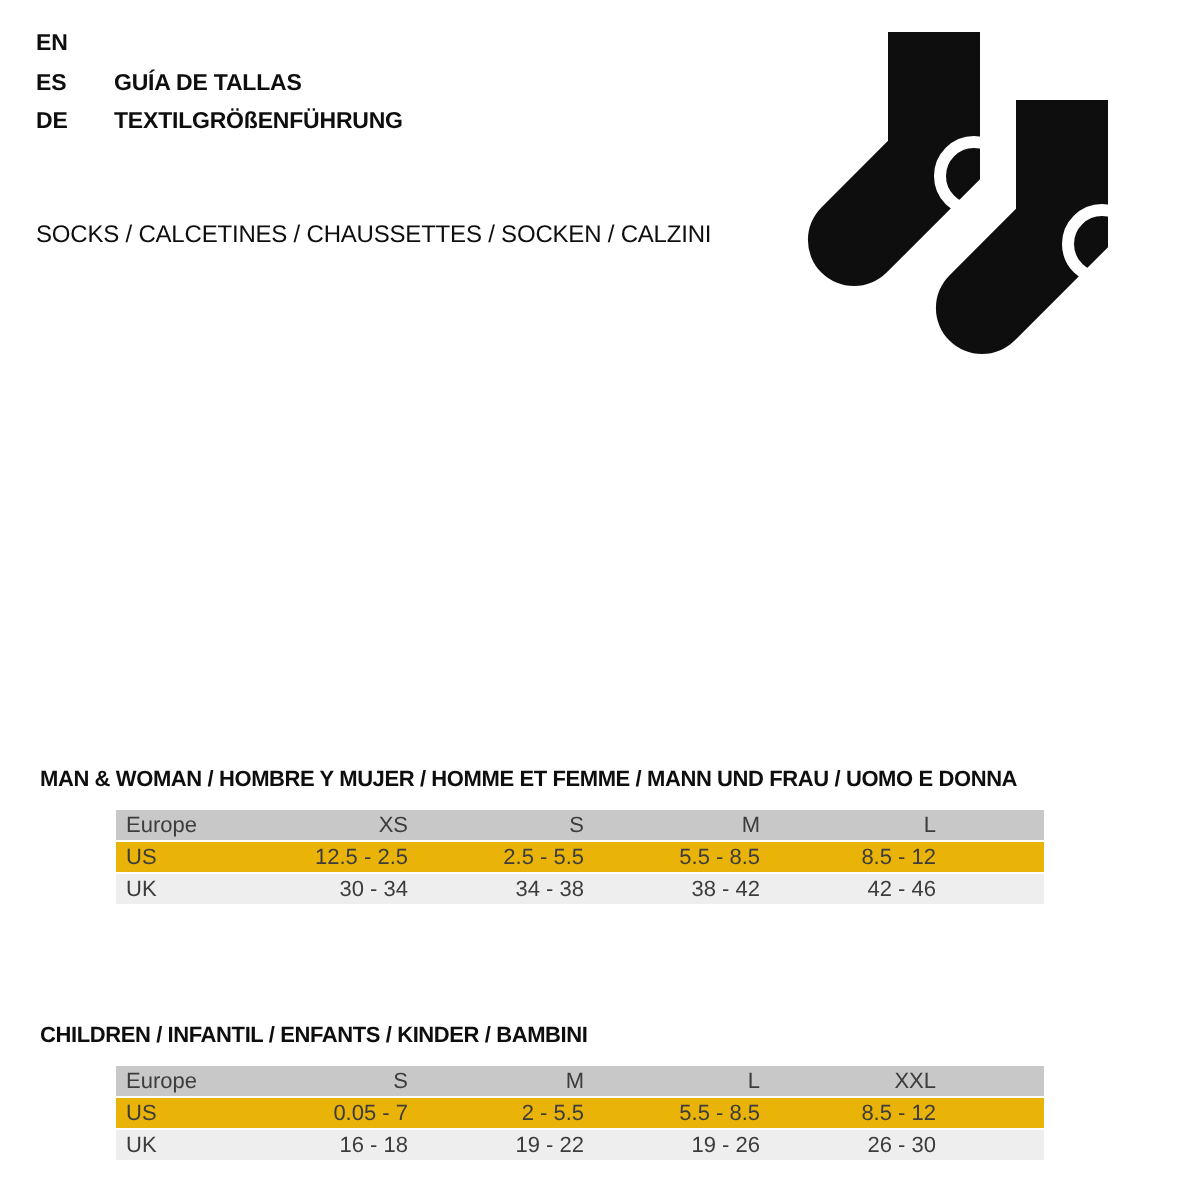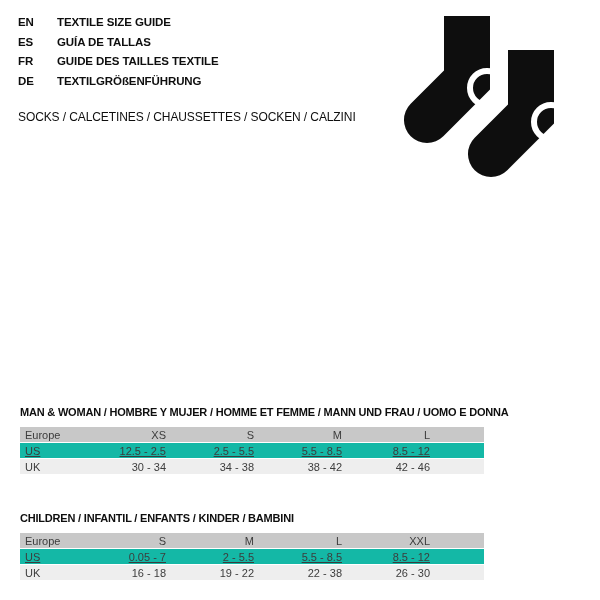--- a/index.html
+++ b/index.html
@@ -19,48 +19,43 @@
   .category-line{position:absolute; left:18px; top:110px; font-size:12px; font-weight:400; letter-spacing:-0.1px; color:var(--ink);}
 
   
   .socks-wrap{position:absolute; left:395px; top:10px; width:180px; height:175px;}
   .sock-fill{fill:var(--ink);}
   .sock-halo{fill:#ffffff; stroke:#ffffff; stroke-width:13; stroke-linejoin:round;}
   .heel-ring{fill:none; stroke:#ffffff; stroke-width:6;}
 
   
   .size-section{position:absolute; left:20px; width:464px;}
-  .size-section.adults{top:406px;}
+  .size-section.adults{top:384px;}
   .size-section.children{top:512px;}
   .table-title{font-size:11px; font-weight:700; letter-spacing:-0.2px; color:var(--ink); margin-bottom:8px; white-space:nowrap;}
-  table.size-table{width:464px; table-layout:fixed; border-collapse:separate; border-spacing:0 1px; font-size:11px; color:var(--cell-ink);}
+  table.size-table{width:464px; table-layout:fixed; border-collapse:separate; border-spacing:0 1px; font-size:11px; color:var(--cell-ink);margin-left:38px;}
   table.size-table col.c-label{width:58px;}
   table.size-table col.c-size{width:88px;}
   table.size-table col.c-fill{width:54px;}
   table.size-table td, table.size-table th{height:15px; padding:0; font-weight:400; text-align:right; vertical-align:middle; overflow:hidden; white-space:nowrap;}
   table.size-table td:first-child, table.size-table th:first-child{text-align:left; padding-left:5px;}
   tr.hdr-row{background:var(--header-bg);}
-  tr.us-row{background:#14b8a6;text-decoration:underline;}
+  tr.us-row{background:#eab308;}
   tr.uk-row{background:var(--alt-bg);}
 </style>
 </head>
 <body>
 
 <div class="lang-block">
   <div class="lang-row">
     <span class="lang-code">EN</span>
-    <span class="lang-label">TEXTILE SIZE GUIDE</span>
   </div>
   <div class="lang-row">
     <span class="lang-code">ES</span>
     <span class="lang-label">GUÍA DE TALLAS</span>
-  </div>
-  <div class="lang-row">
-    <span class="lang-code">FR</span>
-    <span class="lang-label">GUIDE DES TAILLES TEXTILE</span>
   </div>
   <div class="lang-row">
     <span class="lang-code">DE</span>
     <span class="lang-label">TEXTILGRÖßENFÜHRUNG</span>
   </div>
 </div>
 
 <div class="category-line">SOCKS / CALCETINES / CHAUSSETTES / SOCKEN / CALZINI</div>
 
 <div class="socks-wrap">
@@ -144,19 +139,19 @@
         <td>0.05 - 7</td>
         <td>2 - 5.5</td>
         <td>5.5 - 8.5</td>
         <td>8.5 - 12</td>
         <td></td>
       </tr>
       <tr class="uk-row">
         <td>UK</td>
         <td>16 - 18</td>
         <td>19 - 22</td>
-        <td>22 - 38</td>
+        <td>19 - 26</td>
         <td>26 - 30</td>
         <td></td>
       </tr>
     </tbody>
   </table>
 </div>
 
 </body></html>

